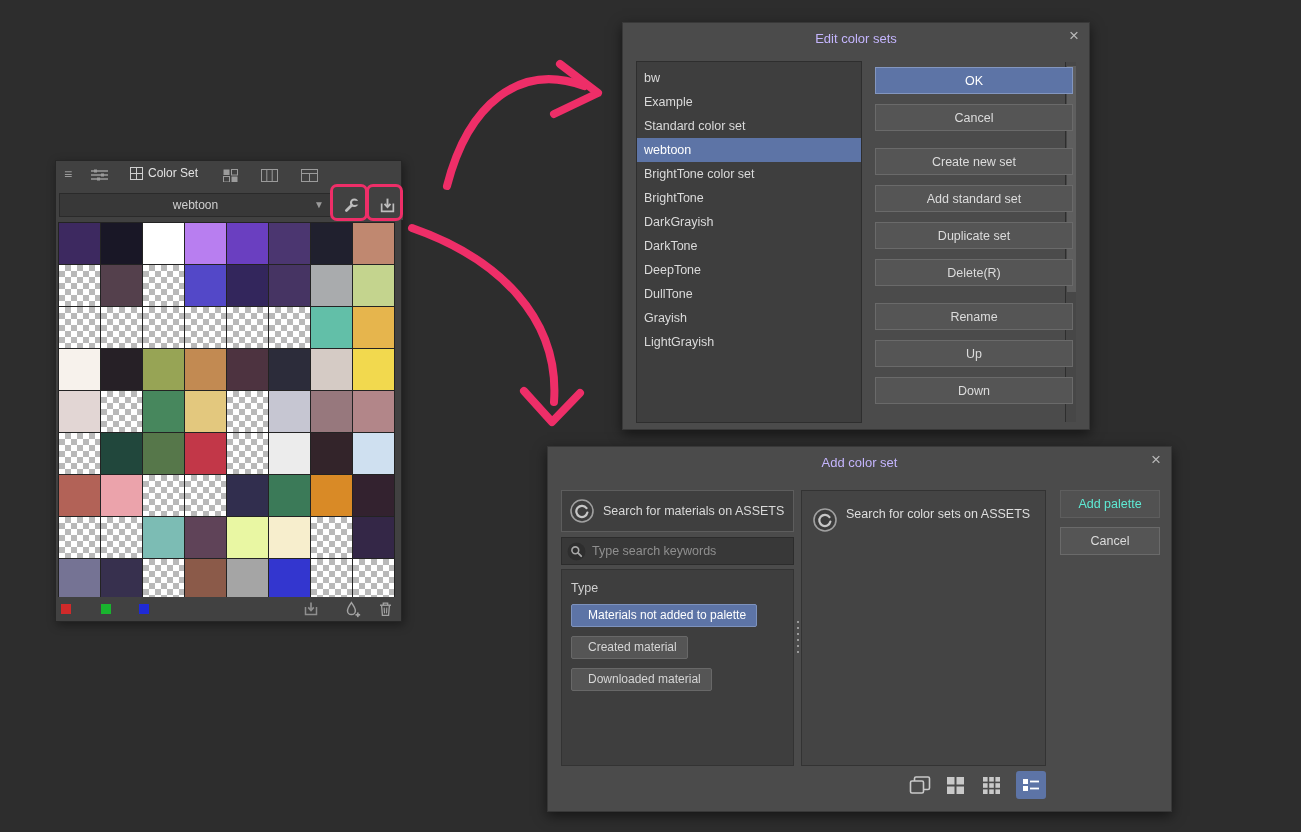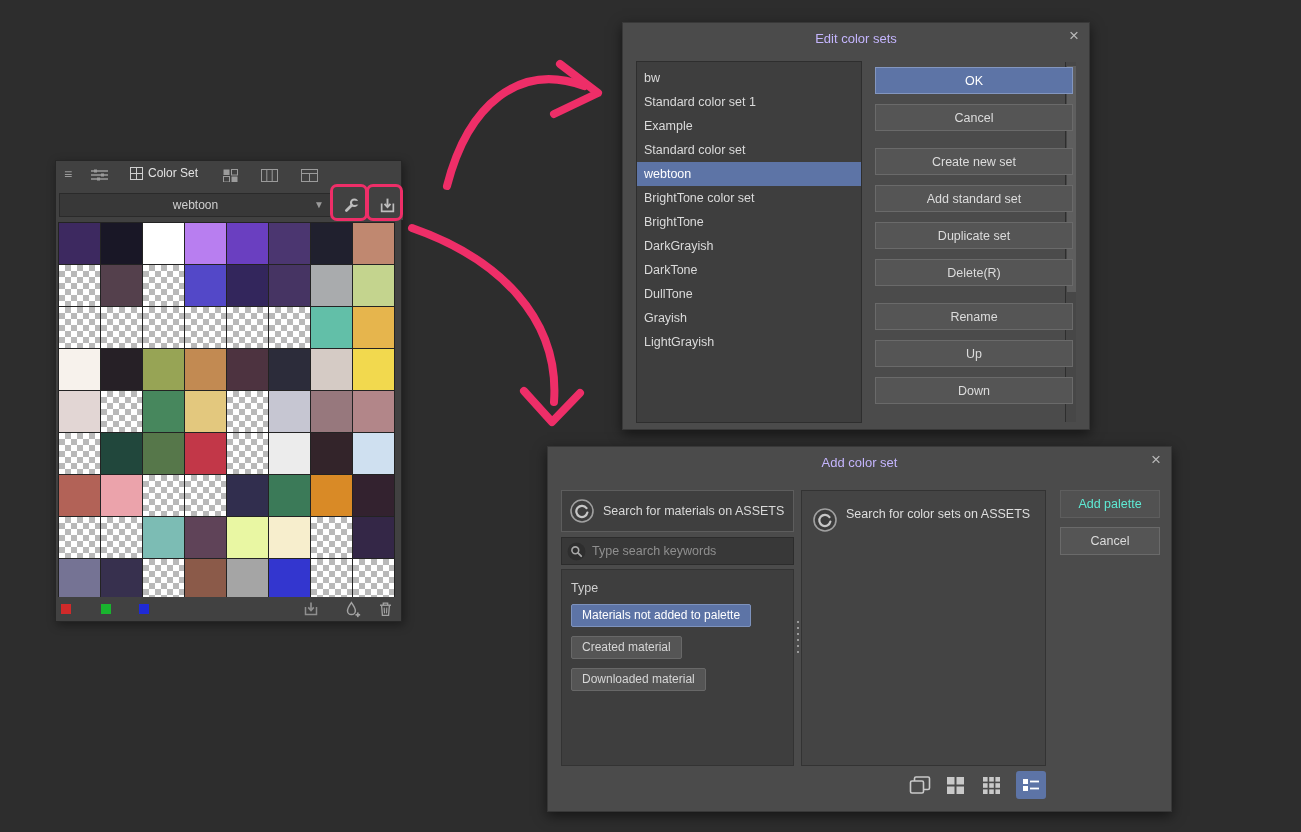--- a/index.html
+++ b/index.html
@@ -67,21 +67,21 @@
               border:1px solid #5d5d5d;display:flex;align-items:center;gap:8px;padding:0 7px;
               color:#d9d9d9;font-size:12.5px;font-family:inherit;cursor:default;text-align:left;}
   .search-wrap{position:absolute;left:13px;top:90px;width:233px;height:28px;background:#383838;
                border:1px solid #2c2c2c;display:flex;align-items:center;gap:6px;padding:0 5px;}
   .search-wrap input{flex:1;min-width:0;background:transparent;border:none;outline:none;color:#cfcfcf;
                      font-size:12.5px;font-family:inherit;}
   .search-wrap input::placeholder{color:#8f8f8f;}
   .left-list{position:absolute;left:13px;top:122px;width:233px;height:197px;background:#3e3e3e;
              border:1px solid #333333;padding:11px 6px;}
   .type-label{color:#cfcfcf;font-size:12.5px;margin:0 0 9px 3px;}
-  .chip{width:fit-content;padding:3px 10px 4px 10px;margin:0 0 9px 3px;background:#555555;
+  .chip{width:fit-content;padding:3px 10px 4px 16px;margin:0 0 9px 3px;background:#555555;
         border:1px solid #686868;color:#d6d6d6;font-size:12px;border-radius:2px;}
   .chip.selected{background:#5d74a6;border-color:#7d92bd;color:#ffffff;}
   .splitter-dots{position:absolute;left:248px;top:172px;width:4px;height:36px;
         background-image:radial-gradient(circle,#9a9a9a 1.1px,transparent 1.3px);background-size:4px 6px;}
   .right-panel{position:absolute;left:253px;top:43px;width:245px;height:276px;background:#444444;
                border:1px solid #333333;display:flex;align-items:center;gap:8px;padding:0 10px;
                align-items:flex-start;padding-top:16px;color:#dedede;font-size:12.5px;}
   .right-panel .rp-label{}
   .add-palette-btn{position:absolute;left:512px;top:43px;width:100px;height:28px;background:#515151;
                    border:1px solid #5e5e5e;color:#5eead4;font-size:12.5px;font-family:inherit;text-align:center;}
@@ -275,28 +275,28 @@
     <path d="M560,64 L598,93 L554,114" fill="none" stroke="#ee2e68" stroke-width="8" stroke-linecap="round" stroke-linejoin="round"></path>
     <path d="M412,228 C498,258 560,318 554,402" fill="none" stroke="#ee2e68" stroke-width="8" stroke-linecap="round"></path>
     <path d="M524,391 L552,422 L580,393" fill="none" stroke="#ee2e68" stroke-width="8" stroke-linecap="round" stroke-linejoin="round"></path>
   </svg>
 
   <div class="dialog edit-dialog">
     <div class="dlg-title">Edit color sets</div>
     <div class="dlg-close">×</div>
     <div class="listbox">
         <div class="list-item">bw</div>
-        <div class="list-item">Standard color set 1</div>
         <div class="list-item">Example</div>
         <div class="list-item">Standard color set</div>
         <div class="list-item selected">webtoon</div>
         <div class="list-item">BrightTone color set</div>
         <div class="list-item">BrightTone</div>
         <div class="list-item">DarkGrayish</div>
         <div class="list-item">DarkTone</div>
+        <div class="list-item">DeepTone</div>
         <div class="list-item">DullTone</div>
         <div class="list-item">Grayish</div>
         <div class="list-item">LightGrayish</div>
       </div>
     <div class="list-scrollbar">
       <div class="list-thumb"></div>
     </div>
     <div class="btn-col">
         <button class="dlg-btn primary">OK</button>
         <button class="dlg-btn">Cancel</button>

